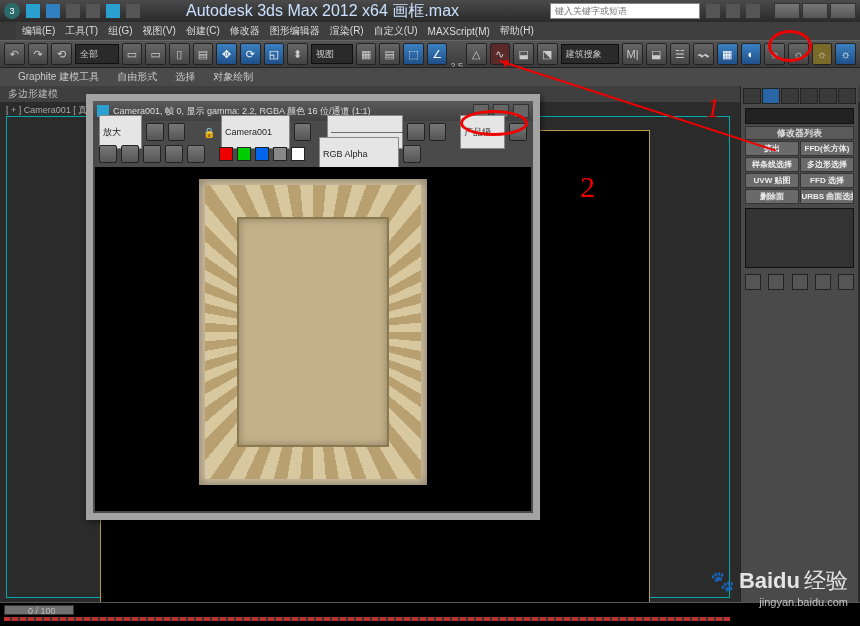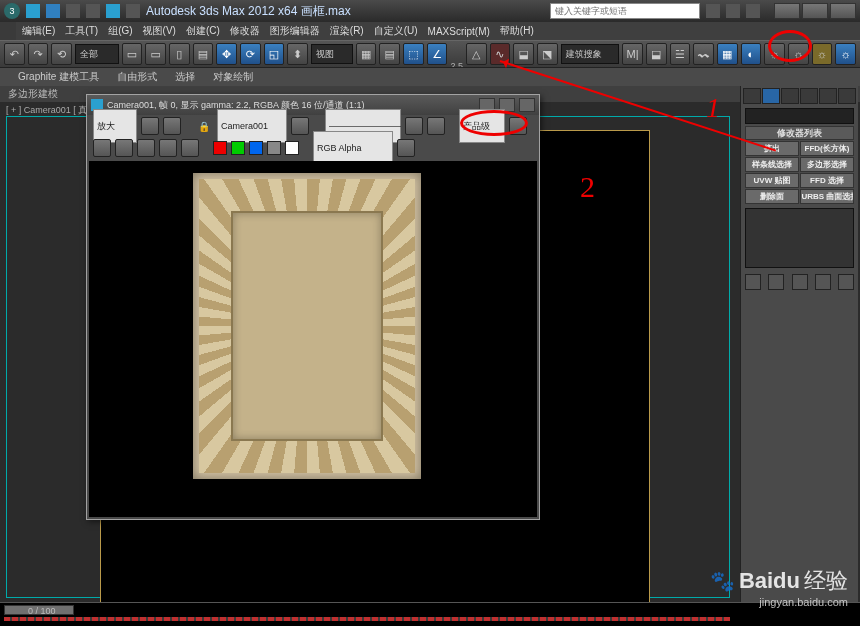--- a/index.html
+++ b/index.html
@@ -4,21 +4,21 @@
 <style>
 * { margin: 0; padding: 0; box-sizing: border-box; font-family: "Microsoft YaHei", sans-serif; }
 body { background: #3a3a3a; width: 860px; height: 626px; overflow: hidden; position: relative; color: #ccc; font-size: 10px; }
 
 
 .titlebar { height: 22px; background: linear-gradient(#4a4a4a,#2a2a2a); display: flex; align-items: center; padding: 0 4px; gap: 6px; }
 .titlebar .logo { width: 16px; height: 16px; border-radius: 50%; background: #2b6a6a; display:flex;align-items:center;justify-content:center;color:#fff;font-size:9px; }
 .titlebar .tb-icon { width: 14px; height: 14px; background: #555; }
 .titlebar .tb-icon.b1 { background:#2aa0d0; }
 .titlebar .tb-icon.b2 { background:#3080c0; }
-.titlebar .title { flex: 0 0 auto; color: #c9e0ff; font-size: 12px; }
+.titlebar .title { flex: 0 0 auto; color: #c9e0ff; margin-left: 40px; font-size: 16px; }
 .titlebar .search { margin-left: auto; width: 150px; height: 16px; background: #fff; color:#999; font-size:9px; padding: 0 4px; border:1px solid #888; }
 .titlebar .win-btns { display:flex; gap:2px; margin-left:8px; }
 .titlebar .win-btn { width: 26px; height: 16px; background: linear-gradient(#777,#555); border:1px solid #333; }
 
 
 .menubar { height: 18px; background: #3f3f3f; display:flex; align-items:center; padding: 0 6px; gap: 10px; color:#ddd; font-size:10px;margin-left:16px; }
 .menubar span { cursor:default; }
 
 
 .maintoolbar { height: 28px; background: linear-gradient(#555,#3a3a3a); border-top:1px solid #666; border-bottom:1px solid #222; display:flex; align-items:center; padding:0 4px; gap:3px; overflow:hidden; }
@@ -33,21 +33,21 @@
 .ribbon { height: 18px; background:#4a4a4a; display:flex; align-items:center; gap:18px; padding:0 18px; color:#ccc; font-size:10px; }
 .subribbon { height: 16px; background:#3f3f3f; color:#bbb; font-size:10px; padding:0 8px; display:flex; align-items:center; }
 
 
 .workspace { position:absolute; top:102px; left:0; right:0; bottom:20px; background:#2b2b2b; }
 .vplabel { position:absolute; top:2px; left:6px; color:#aaa; font-size:9px; }
 .vp-border-outer { position:absolute; top:14px; left:6px; right:130px; bottom:8px; border:1px solid #0aa; }
 .vp-border-inner { position:absolute; top:28px; left:100px; width:550px; height:480px; border:1px solid #ba9a4a; background:#000; }
 
 
-.renderwin { position:absolute; top:94px; left:86px; width:454px; height:426px; background:#4a4a4a; border:1px solid #a3a3a3; box-shadow:2px 2px 6px rgba(0,0,0,.5); display:flex; flex-direction:column; }
+.renderwin { position:absolute; top:94px; left:86px; width:454px; height:426px; background:#4a4a4a; border:7px solid #a3a3a3; box-shadow:2px 2px 6px rgba(0,0,0,.5); display:flex; flex-direction:column; }
 .rw-title { height:20px; background:linear-gradient(#5a5a5a,#404040); display:flex; align-items:center; padding:0 4px; gap:4px; }
 .rw-title .ic { width:12px; height:12px; background:#2aa0d0; }
 .rw-title .txt { flex:1; color:#ddd; font-size:9px; white-space:nowrap; overflow:hidden; }
 .rw-title .wbtn { width:16px; height:14px; background:#666; border:1px solid #333; }
 .rw-labels { height:14px; display:flex; color:#ccc; font-size:9px; padding:0 6px; align-items:flex-end; }
 .rw-labels > div { flex:0 0 auto; }
 .rw-controls { height:22px; display:flex; align-items:center; gap:4px; padding:0 6px; }
 .rw-dd { height:34px; background:#e5e5e5; border:1px solid #888; font-size:9px; padding:0 3px; color:#222; display:flex; align-items:center; }
 .rw-btn { width:18px; height:18px; background:linear-gradient(#777,#555); border:1px solid #222; border-radius:2px; }
 .rw-lock { width:16px; height:16px; display:flex; align-items:center; justify-content:center; }

